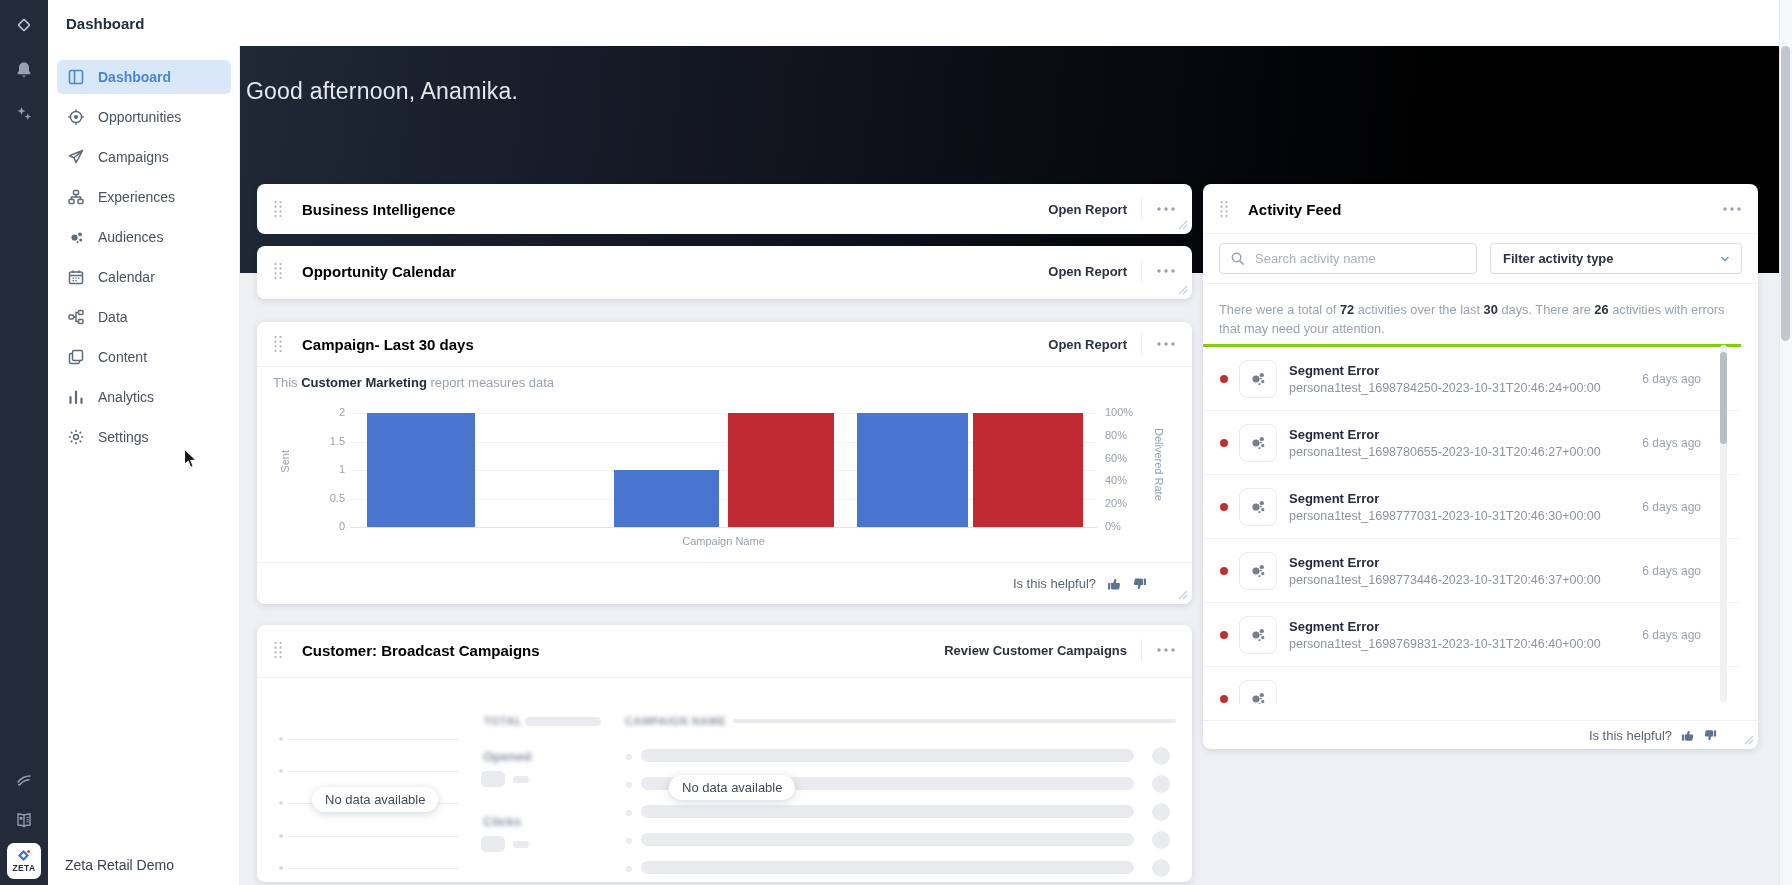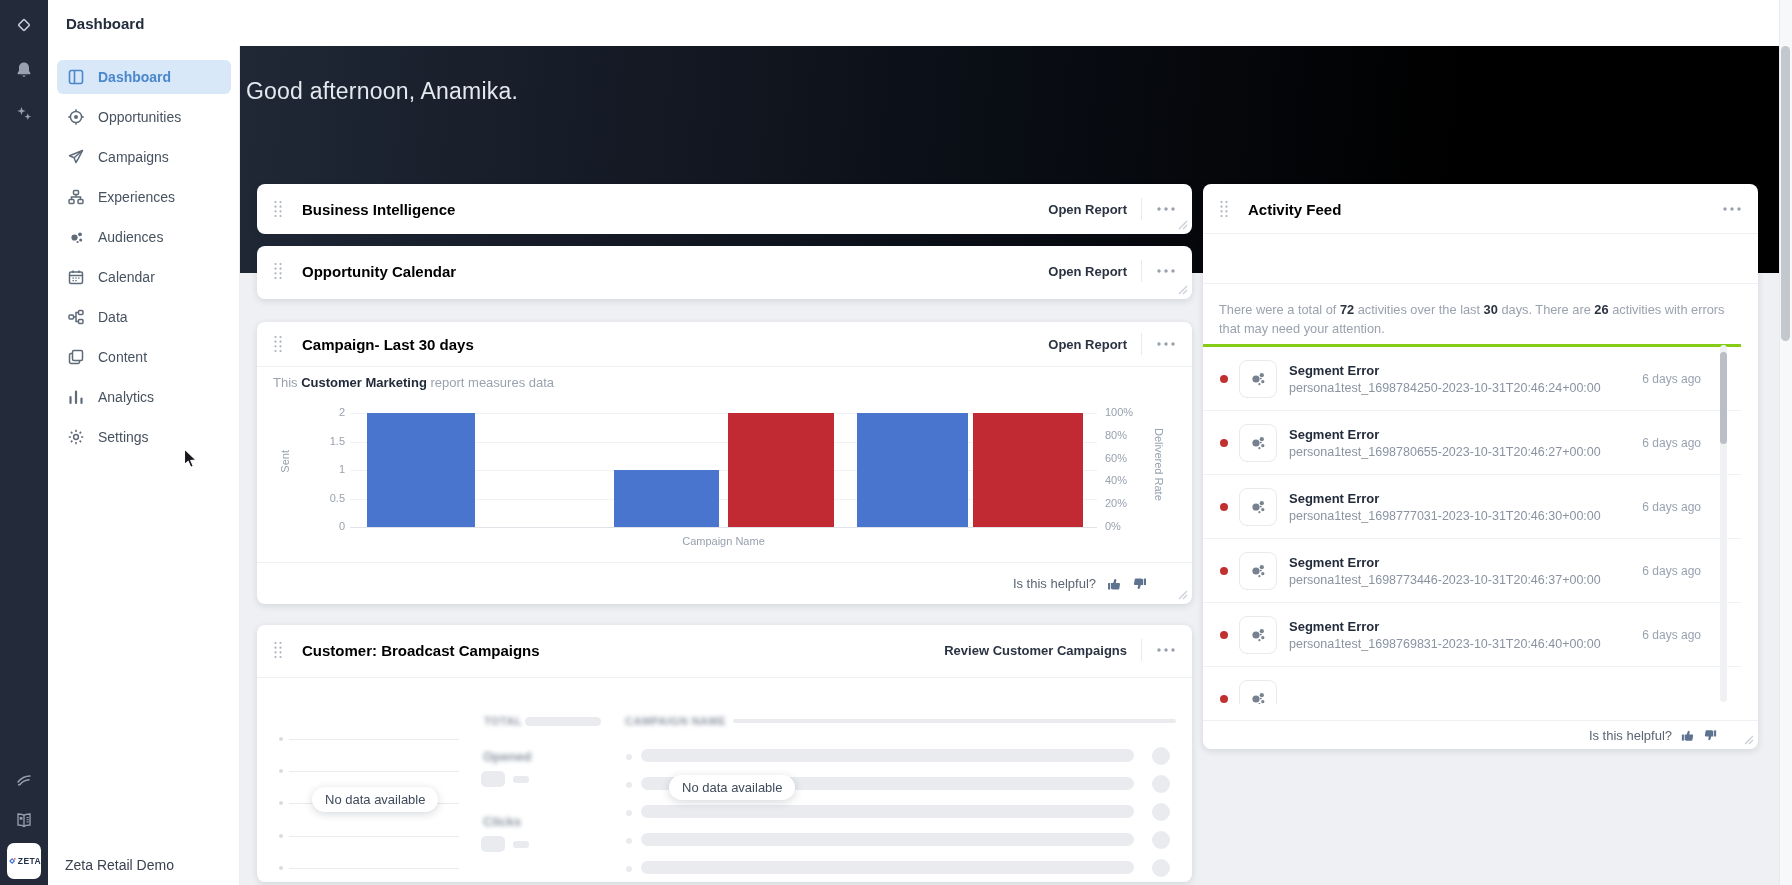--- a/index.html
+++ b/index.html
@@ -8,21 +8,21 @@
     width:1792px; height:885px; overflow:hidden; position:relative;
     font-family:"Liberation Sans", sans-serif; background:#eef0f3;
   }
   .app { display:flex; height:885px; }
 
   
   .rail { width:48px; background:#232b3b; position:relative; flex:none; z-index:30; }
   .ric { position:absolute; left:0; width:48px; display:flex; justify-content:center; cursor:pointer; }
   .r1{top:15px} .r2{top:61px} .r3{top:105px} .r4{top:771px} .r5{top:811px}
   .zeta-box { position:absolute; left:7px; top:843px; width:34px; height:36px; background:#fff;
-    border-radius:7px; display:flex; flex-direction:row; align-items:center; justify-content:center; cursor:pointer; }
+    border-radius:7px; display:flex; flex-direction:column; align-items:center; justify-content:center; cursor:pointer; }
   .zeta-box .zt { font-size:8.5px; font-weight:800; color:#253049; letter-spacing:.4px; margin-top:-1px; }
 
   
   .shell { flex:1; display:flex; flex-direction:column; min-width:0; }
   .topbar { height:46px; background:#fff; display:flex; align-items:center; flex:none; }
   .page-title { font-size:15px; font-weight:700; color:#232d3c; padding-left:18px; }
   .tb-right { margin-left:auto; display:flex; align-items:center; gap:12px; padding-right:52px; }
   .select { height:31px; border:1px solid #d8dce2; border-radius:4px; background:#fff; display:flex;
     align-items:center; justify-content:space-between; padding:0 10px 0 12px; font-size:13px; font-weight:700;
     color:#2b3342; width:122px; cursor:pointer; }
@@ -526,20 +526,35 @@
                   <svg width="18" height="4" viewBox="0 0 18 4" fill="#97a0ad">
                     <circle cx="2" cy="2" r="1.7"></circle>
                     <circle cx="9" cy="2" r="1.7"></circle>
                     <circle cx="16" cy="2" r="1.7"></circle>
                   </svg>
                 </span>
             </span>
           </div>
           <div class="divider" style="top:49px"></div>
 
+          <div class="af-controls">
+            <div class="search">
+              <svg width="15" height="15" viewBox="0 0 16 16" fill="none" stroke="#9aa3b2" stroke-width="1.6">
+                  <circle cx="7" cy="7" r="4.5"></circle>
+                  <path d="M10.5 10.5L14 14" stroke-linecap="round"></path>
+                </svg>
+              <input placeholder="Search activity name" style="">
+            </div>
+            <div class="filter">
+              <span>Filter activity type</span>
+              <svg width="12" height="12" viewBox="0 0 12 12" fill="none" stroke="#6b9bd2" stroke-width="1.6" stroke-linecap="round">
+                  <path d="M3 4.5l3 3 3-3"></path>
+                </svg>
+            </div>
+          </div>
           <div class="divider" style="top:99px"></div>
 
           <div class="af-summary">
             <span>There were a total of </span><b>72</b><span> activities over the last </span><b>30</b><span> days. There are </span><b>26</b><span> activities with errors that may need your attention.</span>
           </div>
 
           <div class="af-list" id="af-list">
               <div class="af-row">
                 <span class="af-dot"></span>
                 <span class="af-iconbox">

